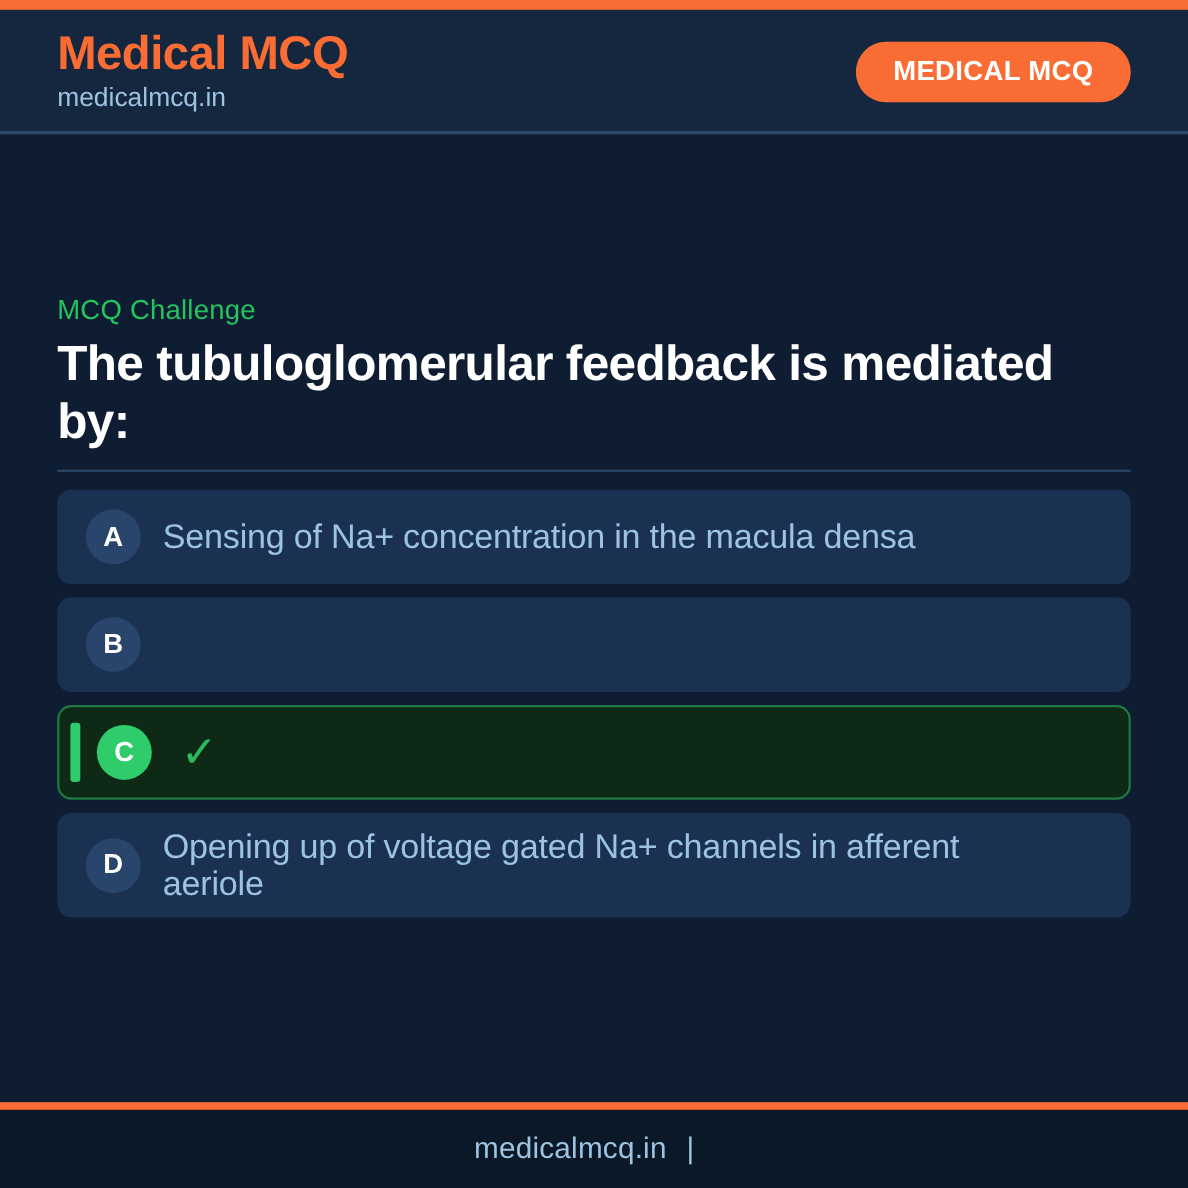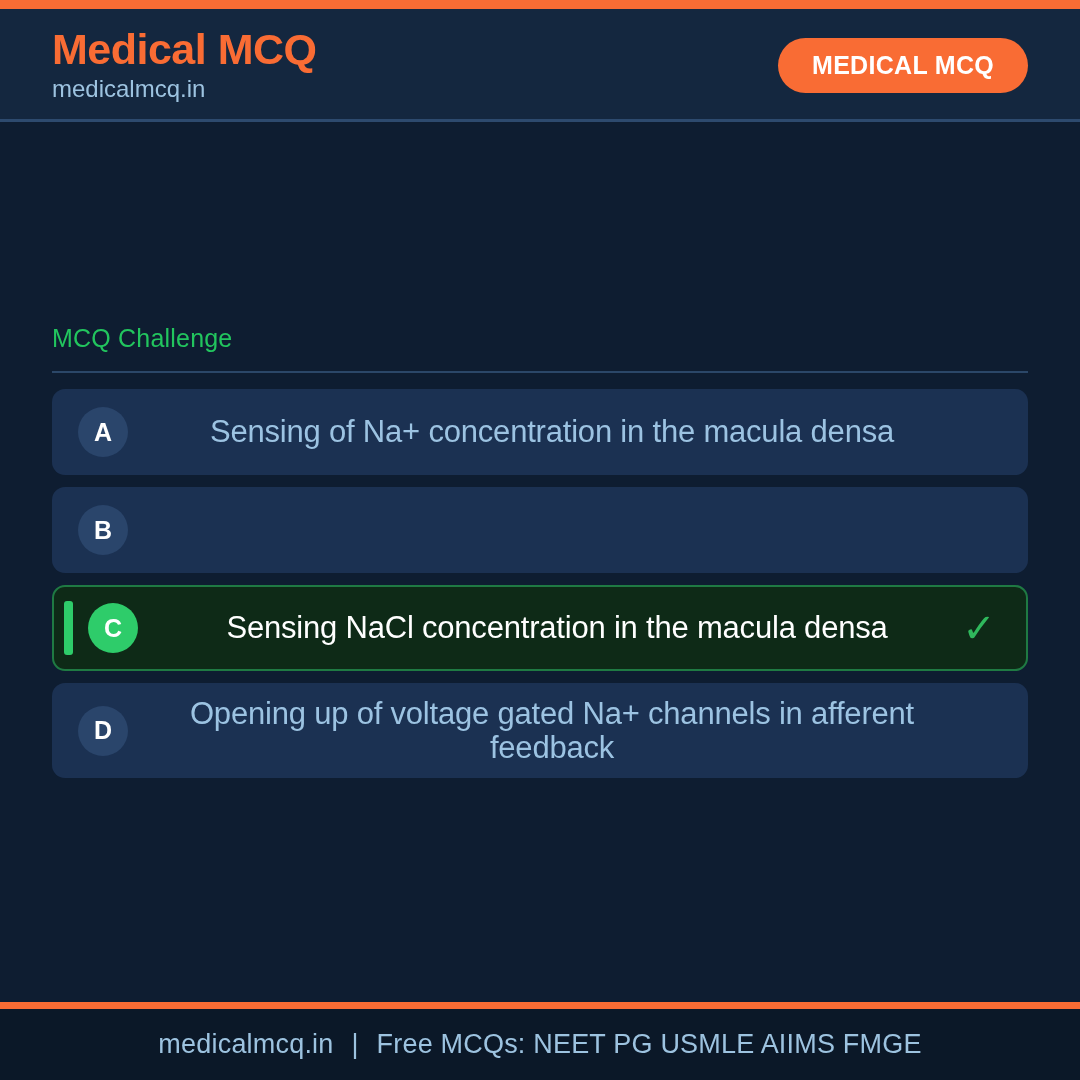--- a/index.html
+++ b/index.html
@@ -147,21 +147,20 @@
     align-items: center;
     justify-content: center;
     margin-right: 20px;
   }
   .option .otext {
     flex: 1 1 auto;
     font-size: 31px;
     color: #9cc3e2;
     line-height: 1.08;
     letter-spacing: -0.2px;
-    text-align: center;
   }
   .option .check {
     flex: 0 0 auto;
     width: 46px;
     text-align: center;
     font-size: 40px;
     color: #2fb85c;
     visibility: hidden;
     line-height: 1;
   }
@@ -239,52 +238,51 @@
       <div class="brand-title">Medical MCQ</div>
       <div class="brand-sub">medicalmcq.in</div>
     </div>
     <div class="header-badge">MEDICAL MCQ</div>
   </div>
 
   <div class="main">
     <div class="content">
 
       <div class="eyebrow">MCQ Challenge</div>
+      <h1 class="question">The tubuloglomerular feedback is mediated by:</h1>
       <div class="q-divider"></div>
 
       <div class="options">
 
         <div class="option">
           <div class="badge">A</div>
           <div class="otext">Sensing of Na+ concentration in the macula densa</div>
           <div class="check">✓</div>
         </div>
 
         <div class="option">
           <div class="badge">B</div>
           <div class="check">✓</div>
         </div>
 
         <div class="option correct">
           <div class="accent"></div>
           <div class="badge">C</div>
-          <div class="otext">Sensing NaCl concentration in the macula densa</div>
           <div class="check">✓</div>
         </div>
 
         <div class="option">
           <div class="badge">D</div>
-          <div class="otext">Opening up of voltage gated Na+ channels in afferent feedback</div>
+          <div class="otext">Opening up of voltage gated Na+ channels in afferent aeriole</div>
           <div class="check">✓</div>
         </div>
 
       </div>
     </div>
   </div>
 
   <div class="footer-accent"></div>
   <div class="footer">
     <span class="footer-text">medicalmcq.in</span>
     <span class="footer-sep">|</span>
-    <span class="footer-tags">Free MCQs: NEET PG  USMLE  AIIMS  FMGE</span>
   </div>
 
 </div>
 
 </body></html>

